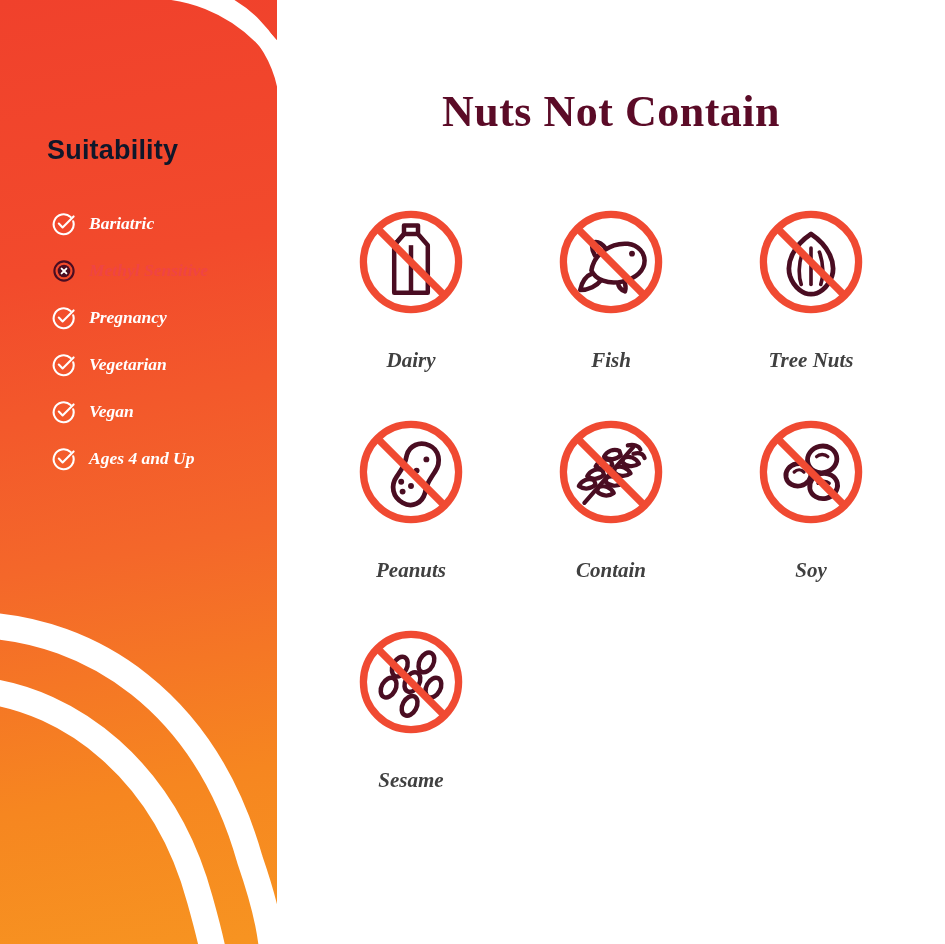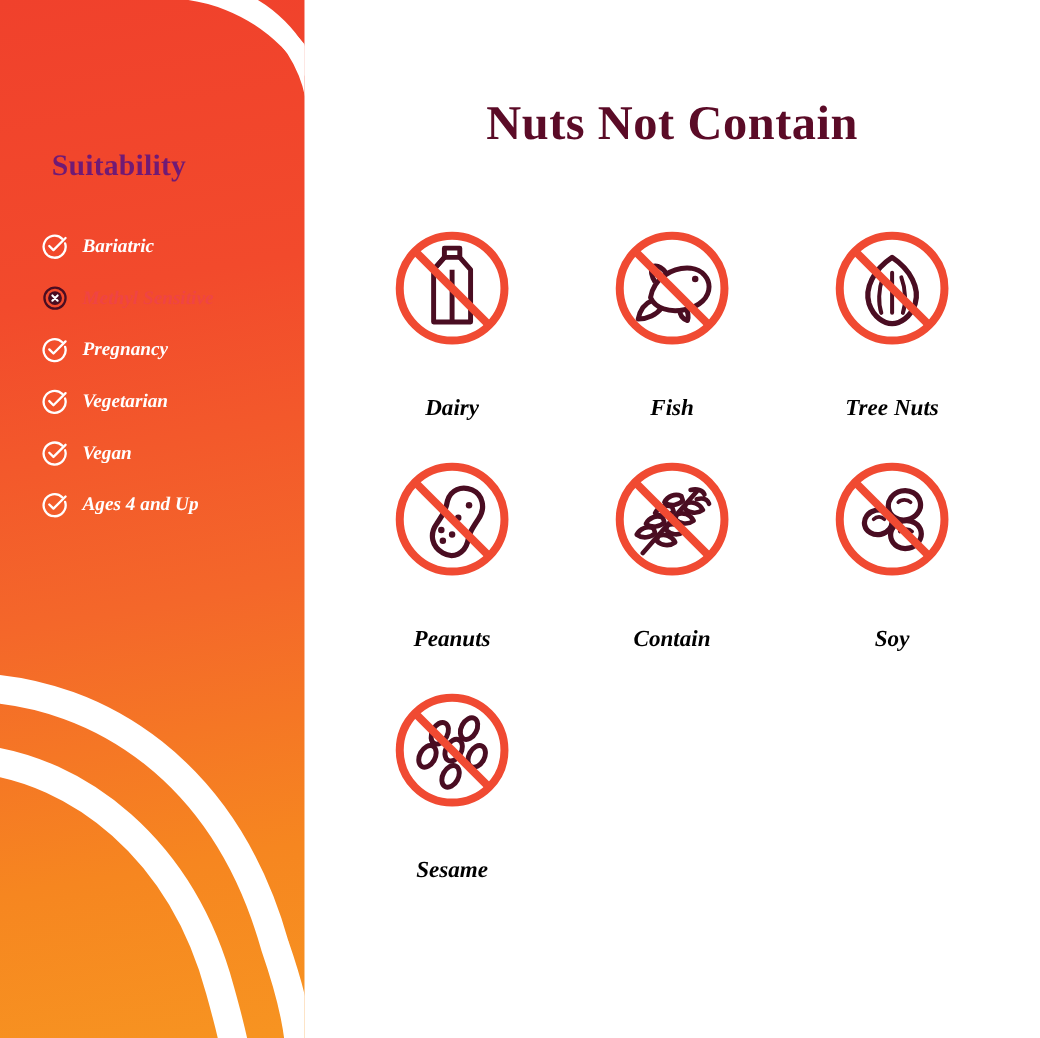--- a/index.html
+++ b/index.html
@@ -32,27 +32,27 @@
     position:absolute;
     left:0; top:0;
     width:277px;
     z-index:5;
   }
   .sidebar-title {
     position:absolute;
     left:47px; top:135px;
     font-size:27px;
     font-weight:bold;
-    color:#701a75;
+    color:#0f172a;
     letter-spacing:.2px;
-    font-family:Liberation Serif, serif;
+    font-family:Liberation Sans, sans-serif;
   }
   .suit-list {
     position:absolute;
-    left:38px; top:200px;
+    left:52px; top:200px;
     width:240px;
     list-style:none;
     text-align:center;
   }
   .suit-item {
     display:flex;
     align-items:center;
     height:47px;
   }
   .suit-ico {
@@ -99,25 +99,25 @@
   .cell {
     display:flex;
     flex-direction:column;
     align-items:center;
   }
   .badge {
     width:140px; height:140px;
     display:block;
   }
   .cell-label {
-    margin-top:26px;
+    margin-top:16px;
     font-size:21px;
     font-weight:bold;
     font-style:italic;
-    color:#000000;
+    color:#404040;
     font-family:"Liberation Serif", serif;
     white-space:nowrap;
   }
 </style>
 </head>
 <body>
 
 <div class="page">
 
   <aside class="sidebar">

